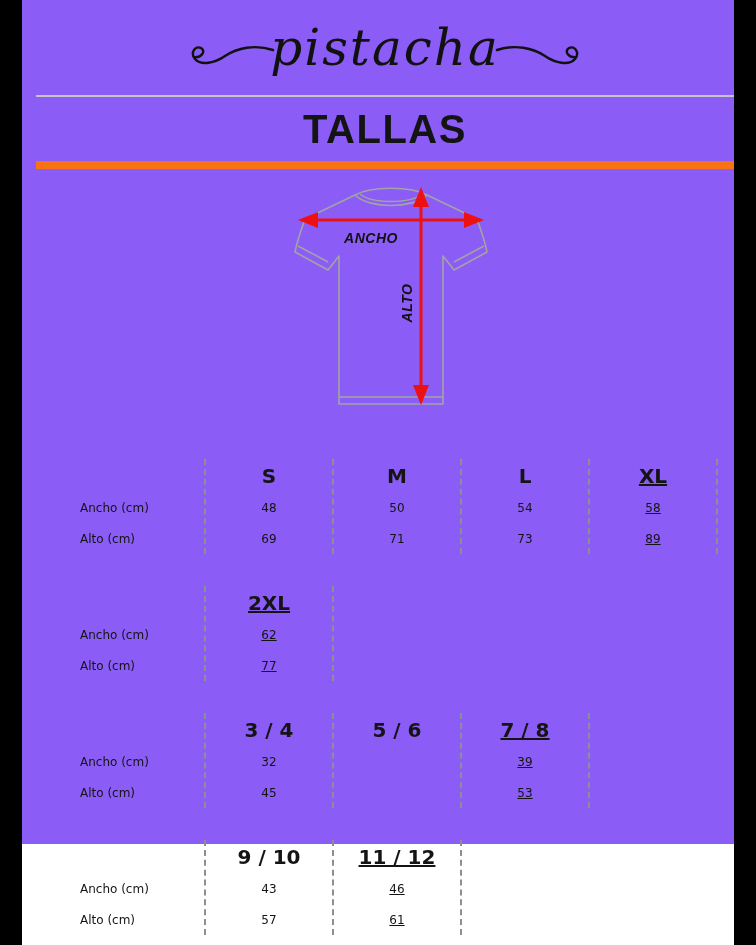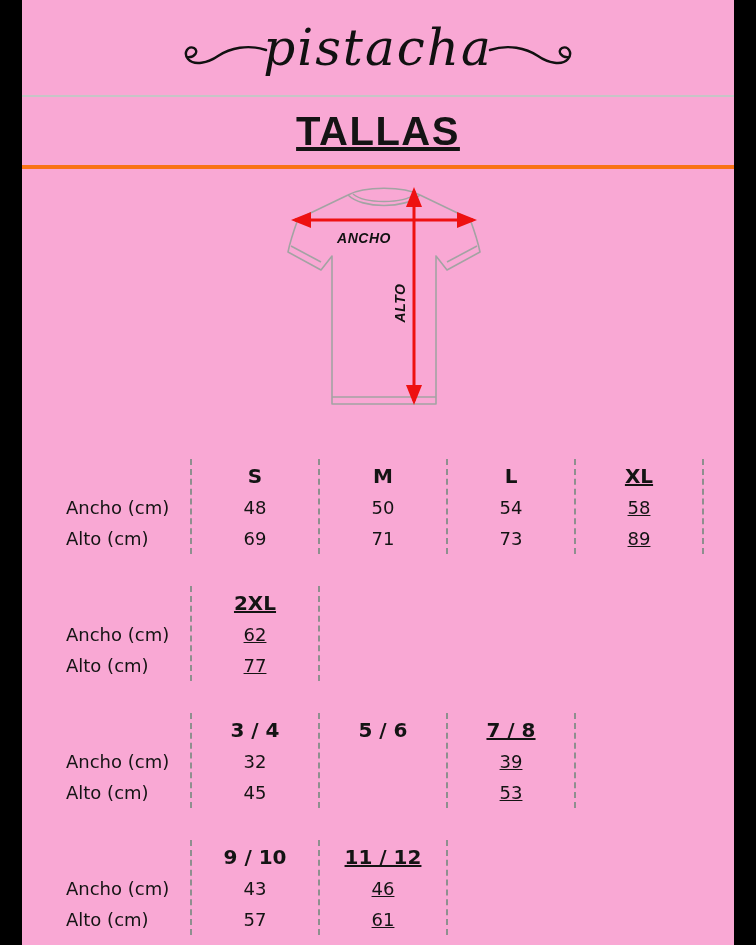--- a/index.html
+++ b/index.html
@@ -2,40 +2,40 @@
 <html><head>
 <meta charset="utf-8">
 <style>
   * { margin:0; padding:0; box-sizing:border-box; }
   html,body { background:#ffffff; }
   body { width:756px; height:945px; font-family:"DejaVu Sans", sans-serif; color:#141414; overflow:hidden; }
   .page { position:relative; width:756px; height:945px; background:#ffffff; }
   .side-bar { position:absolute; top:0; width:22px; height:945px; background:#000000; }
   .side-bar.left { left:0; }
   .side-bar.right { right:0; }
-  .content { position:absolute; left:22px; top:0; width:712px; height:945px; background:#f9a8d4; }
+  .content { position:absolute; left:22px; top:0; width:712px; height:844px; background:#8b5cf6;padding-left:14px; }
 
   .logo-section { height:97px; display:flex; align-items:center; justify-content:center; border-bottom:2px solid #c6c6c6; }
   .logo-svg .swash { fill:none; stroke:#111111; stroke-width:2.4; stroke-linecap:round; }
   .logo-text { font-family:"DejaVu Serif", serif; font-style:italic; font-size:50px; letter-spacing:2px; fill:#111111; }
 
-  .title-section { height:72px; display:flex; align-items:center; justify-content:center; border-bottom:4px solid #f97316;text-decoration:underline; }
+  .title-section { height:72px; display:flex; align-items:center; justify-content:center; border-bottom:8px solid #f97316; }
   .page-title { font-family:"Liberation Sans", sans-serif; font-size:40px; font-weight:700; letter-spacing:1.5px; color:#141414; }
 
   .diagram-section { height:277px;font-style:italic; }
   .shirt-svg { display:block; margin:13px auto 0; position:relative; left:6px; }
   .shirt-outline path { fill:none; stroke-width:1.6; stroke-linejoin:round; }
   .arrows line { stroke-width:3; }
   .measure-label { font-family:"Liberation Sans", sans-serif; font-size:14px; font-weight:700; letter-spacing:0.5px; fill:#111111; }
 
   .tables { padding-top:0; }
   .size-table { display:flex; }
   .size-table + .size-table { margin-top:32px; }
   .col { display:flex; flex-direction:column; }
-  .cell { height:31px; display:flex; align-items:center; justify-content:center; font-size:18px; }
+  .cell { height:31px; display:flex; align-items:center; justify-content:center; font-size:12px; }
   .cell.head { height:33px; font-weight:700; font-size:20px; }
   .label-col { width:168px; }
   .label-col .cell { justify-content:flex-start; padding-left:44px; }
   .size-col { width:128px; border-left:2px dashed #8f8f8f; }
   .size-col.rb { width:130px; border-right:2px dashed #8f8f8f;text-decoration:underline; }
 </style>
 </head>
 <body>
 
 <div class="page">

